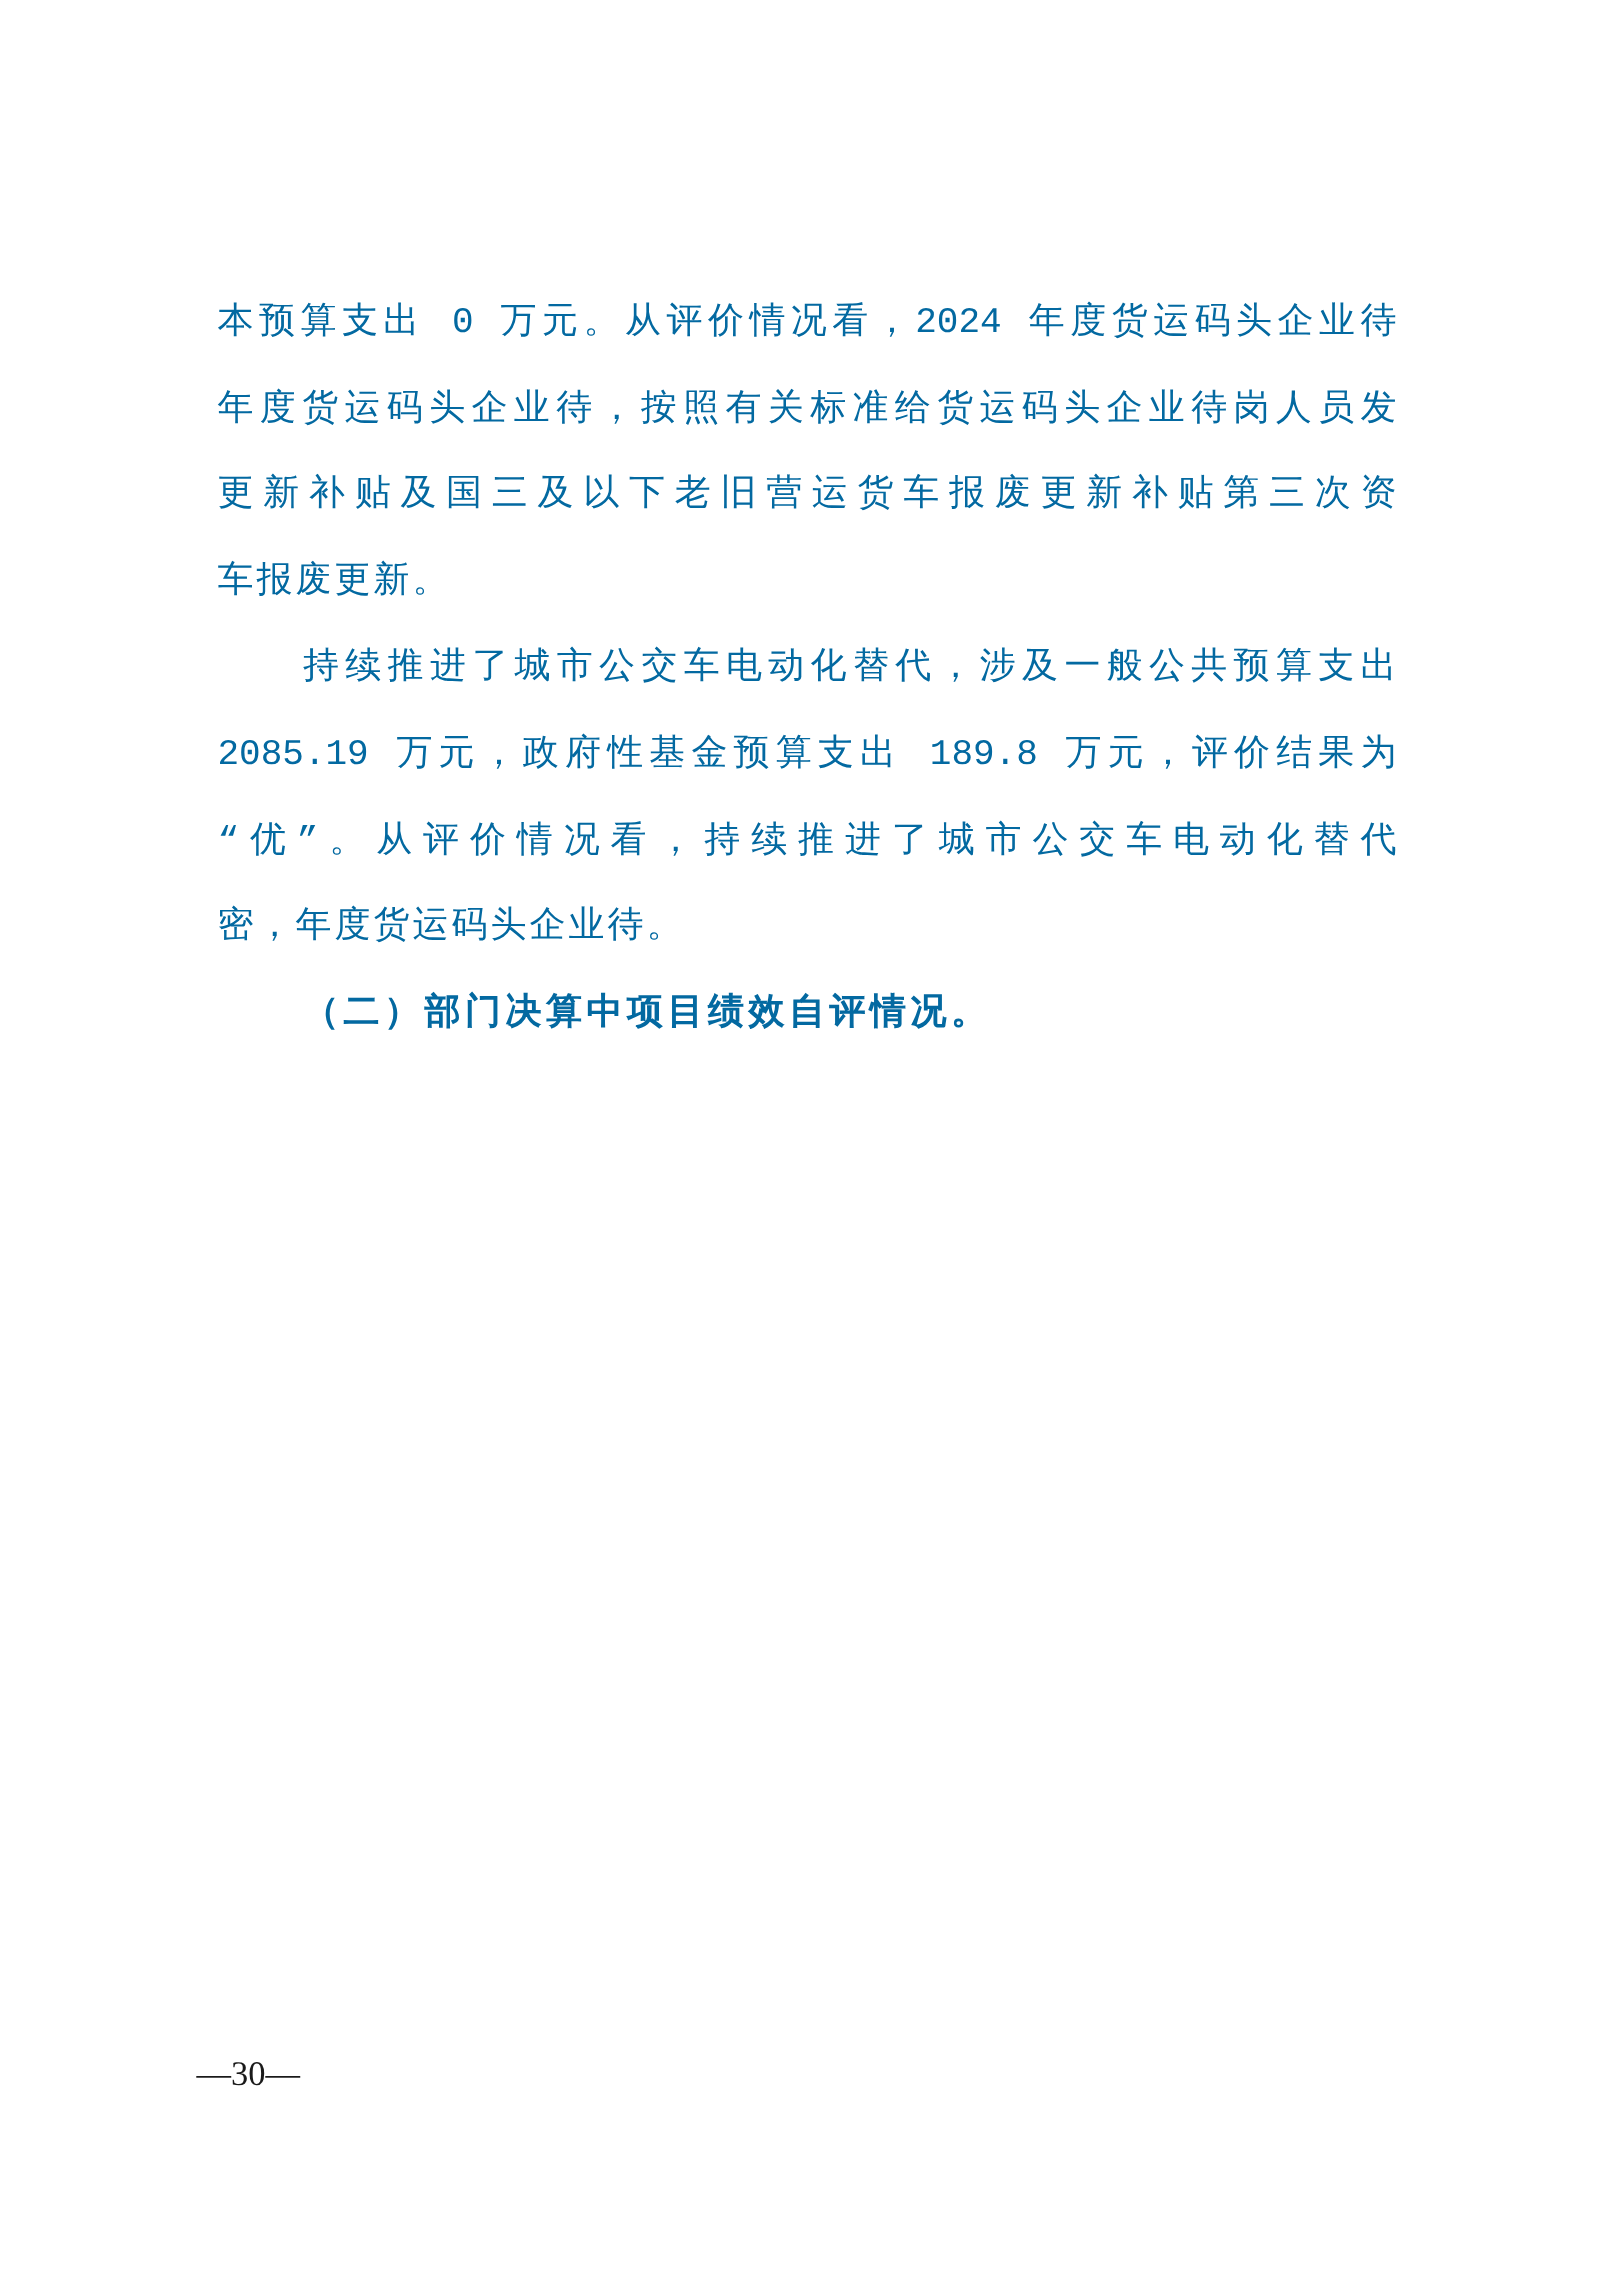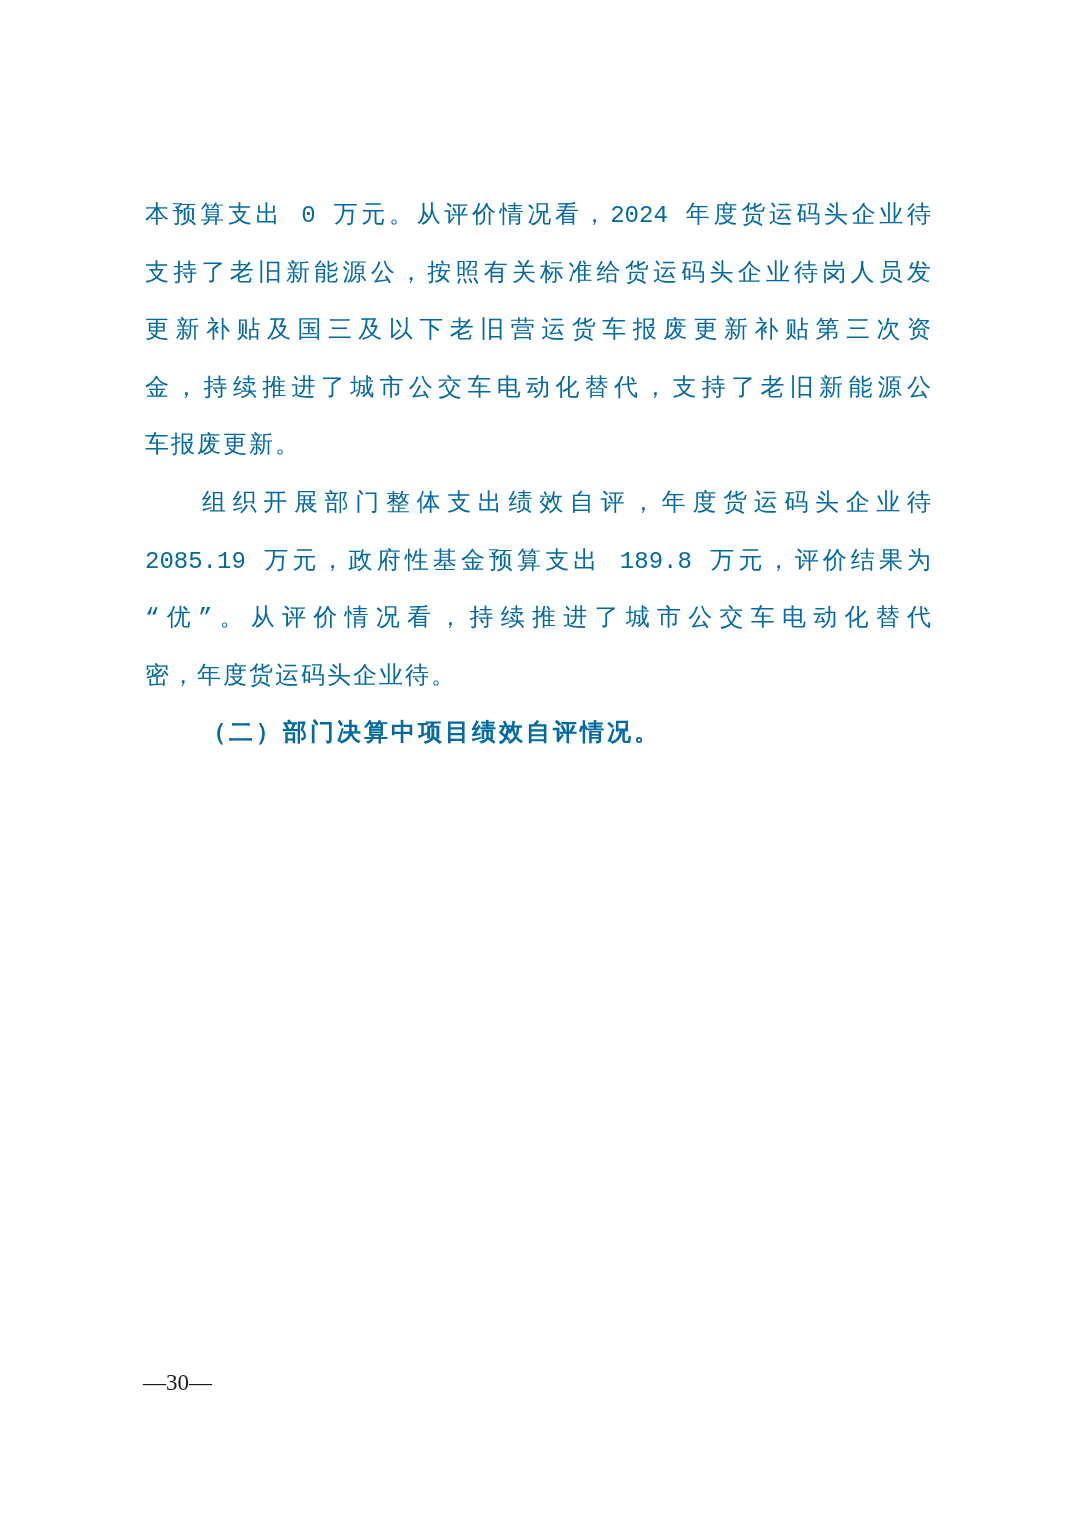--- a/index.html
+++ b/index.html
@@ -50,47 +50,46 @@
     padding-left: 57px;
   }
 
   .paragraph.bold .line {
     font-weight: 700;
     letter-spacing: 3px;
   }
 
   .page-footer {
     position: absolute;
-    left: 143px;
+    left: 131px;
     top: 1368px;
   }
 
   .page-number {
     font-size: 23px;
     line-height: 30px;
     letter-spacing: 0px;
     color: #1a1a1a;
     font-family: "Liberation Serif", "DejaVu Serif", serif;
   }
 </style>
 </head>
 <body>
 
 <div class="page">
 
   <main class="text-block">
       <div class="paragraph">
         <div class="line fill">本预算支出 0 万元。从评价情况看，2024 年度货运码头企业待</div>
-        <div class="line fill">支持了老旧新能源公，按照有关标准给货运码头企业待岗人员发</div>
+        <div class="line fill">年度货运码头企业待，按照有关标准给货运码头企业待岗人员发</div>
         <div class="line fill">更新补贴及国三及以下老旧营运货车报废更新补贴第三次资</div>
-        <div class="line fill">金，持续推进了城市公交车电动化替代，支持了老旧新能源公</div>
         <div class="line">车报废更新。</div>
       </div>
       <div class="paragraph">
-        <div class="line fill indent">组织开展部门整体支出绩效自评，年度货运码头企业待</div>
+        <div class="line fill indent">持续推进了城市公交车电动化替代，涉及一般公共预算支出</div>
         <div class="line fill">2085.19 万元，政府性基金预算支出 189.8 万元，评价结果为</div>
         <div class="line fill">“优”。从评价情况看，持续推进了城市公交车电动化替代</div>
         <div class="line">密，年度货运码头企业待。</div>
       </div>
       <div class="paragraph bold">
         <div class="line indent">（二）部门决算中项目绩效自评情况。</div>
       </div>
     </main>
 
   <footer class="page-footer">

